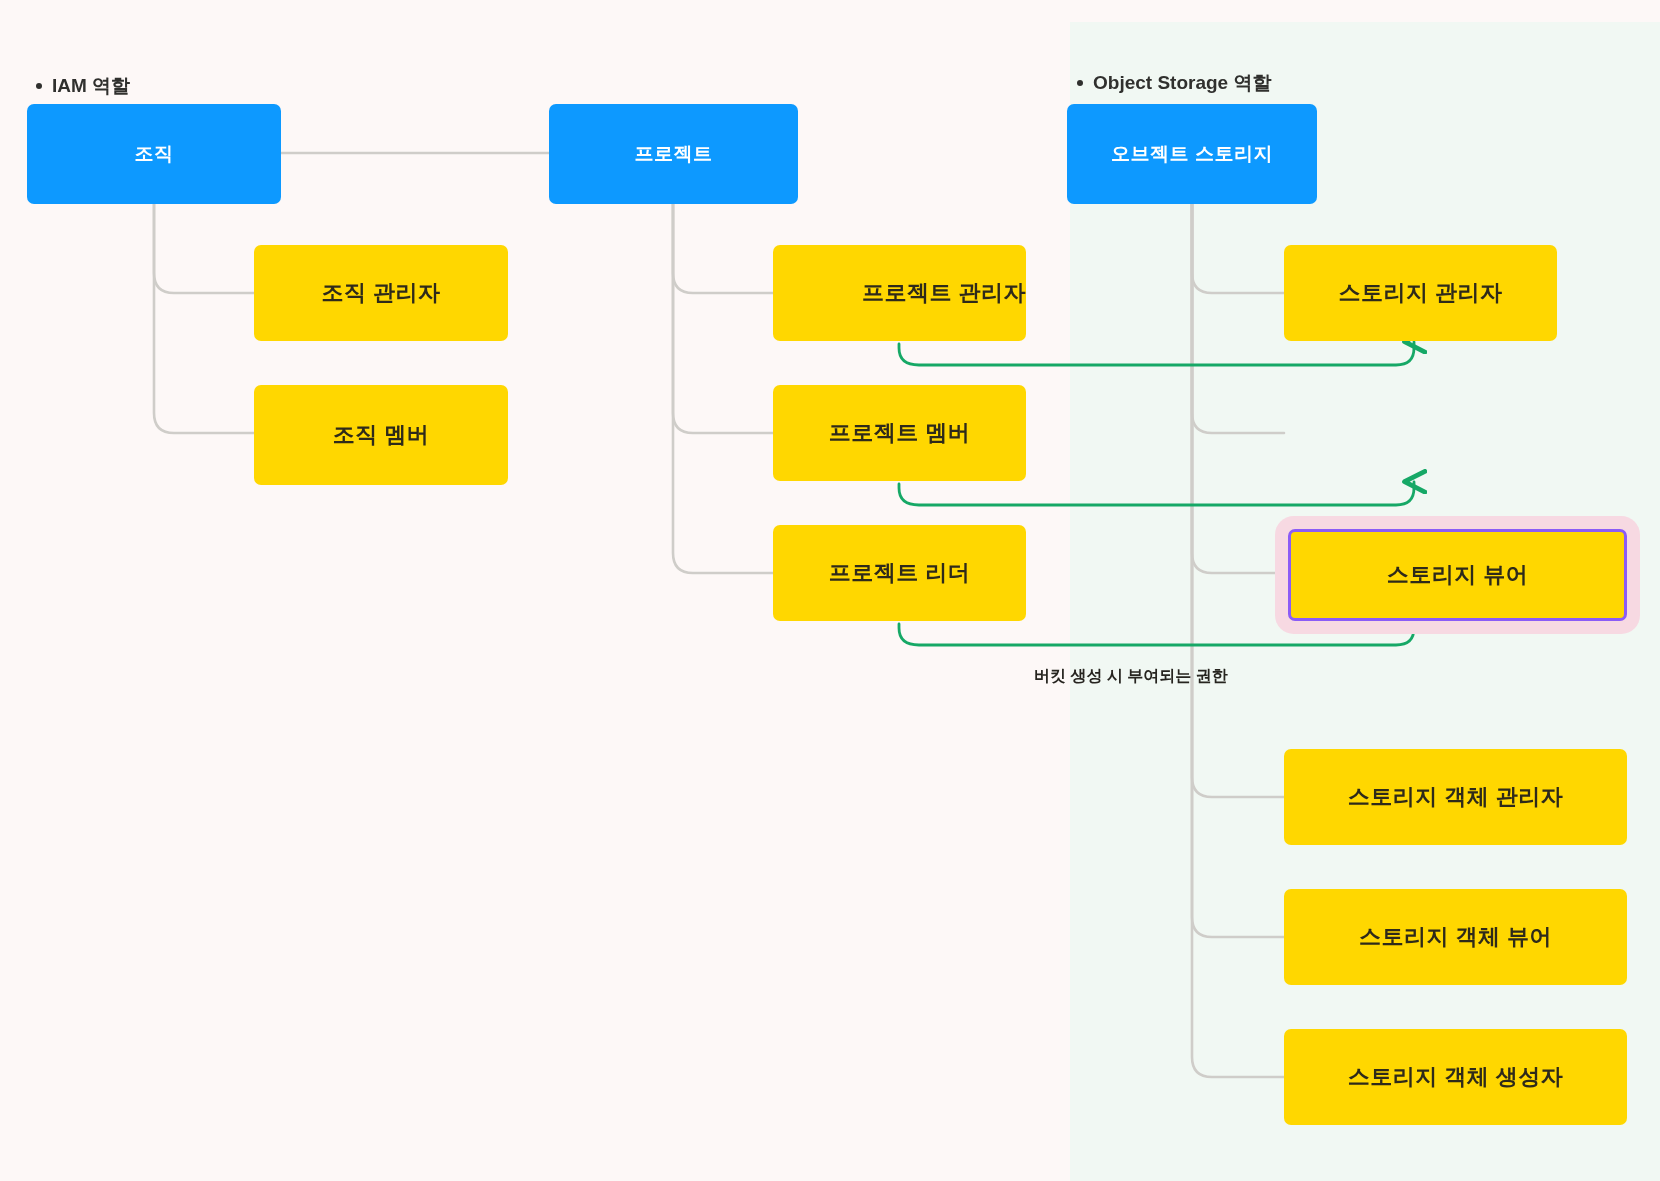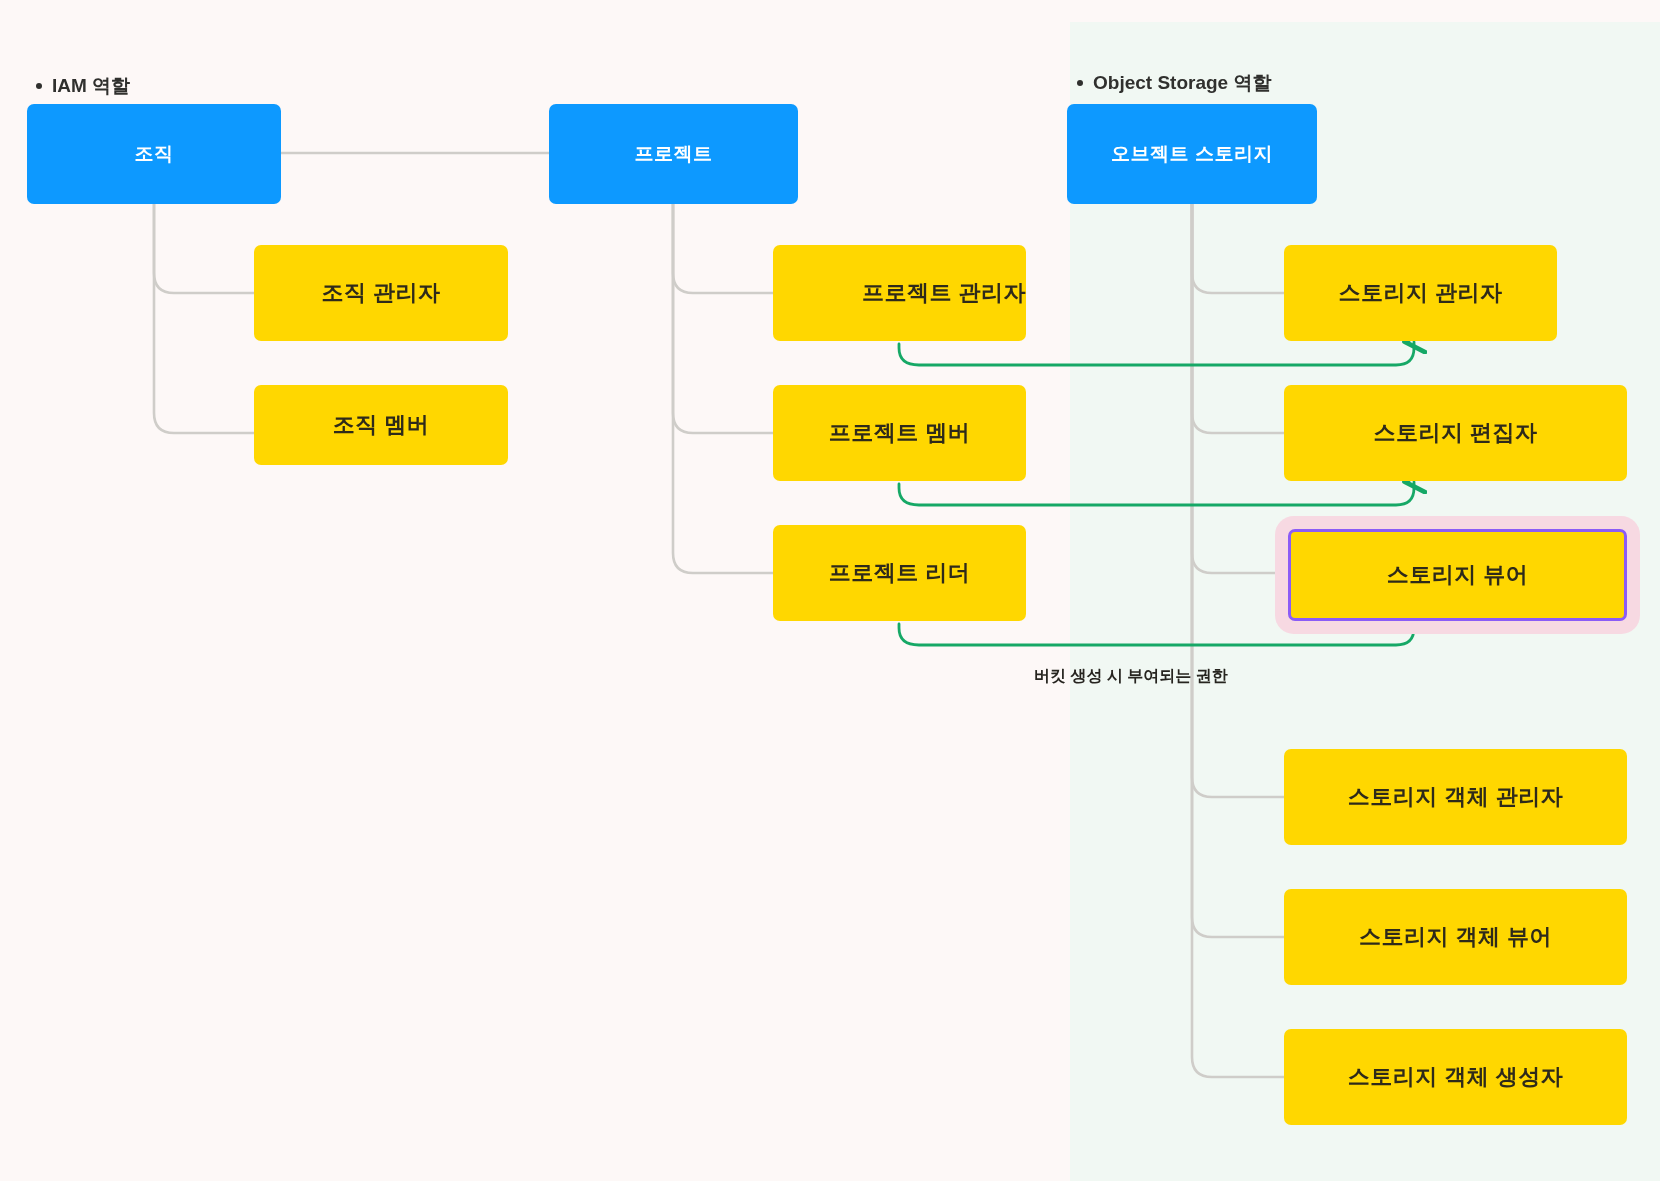--- a/index.html
+++ b/index.html
@@ -112,43 +112,40 @@
   </div>
 
   <div class="node root" style="left:1067px;top:82px;width:250px;height:100px;">
     <span>오브젝트  스토리지</span>
   </div>
 
   <div class="node role" style="left:254px;top:223px;width:254px;height:96px;">
     <span>조직  관리자</span>
   </div>
 
-  <div class="node role" style="left:254px;top:363px;width:254px;height:80px;">
+  <div class="node role" style="left:254px;top:363px;width:254px;height:100px;">
     <span>조직  멤버</span>
   </div>
 
   <div class="node role" style="left:773px;top:223px;width:253px;height:96px;justify-content:flex-end;">
     <span>프로젝트  관리자</span>
   </div>
 
   <div class="node role" style="left:773px;top:363px;width:253px;height:96px;">
     <span>프로젝트  멤버</span>
   </div>
 
   <div class="node role" style="left:773px;top:503px;width:253px;height:96px;">
     <span>프로젝트  리더</span>
   </div>
 
   <div class="node role" style="left:1284px;top:223px;width:273px;height:96px;">
     <span>스토리지  관리자</span>
   </div>
 
-  <div class="node role" style="left:1284px;top:363px;width:343px;height:96px;">
-    <span>스토리지  편집자</span>
-  </div>
 
   <div class="node role highlight" style="left:1288px;top:507px;width:339px;height:92px;">
     <span>스토리지  뷰어</span>
   </div>
 
   <div class="node role" style="left:1284px;top:727px;width:343px;height:96px;">
     <span>스토리지  객체  관리자</span>
   </div>
 
   <div class="node role" style="left:1284px;top:867px;width:343px;height:96px;">

